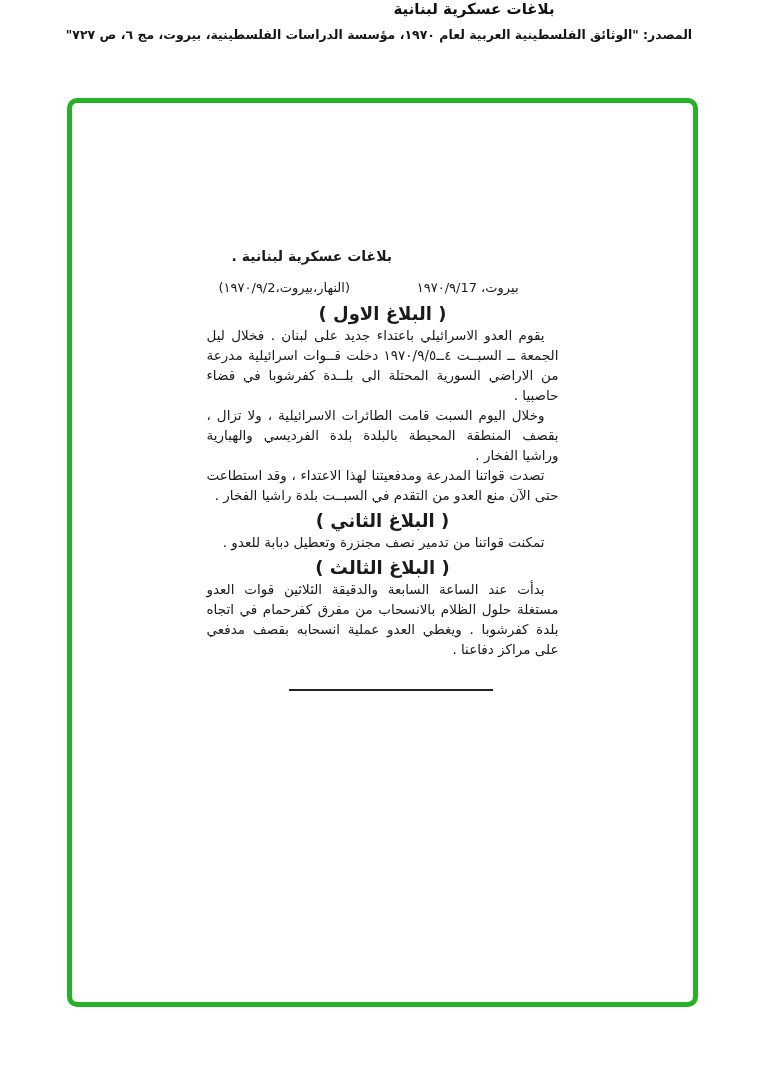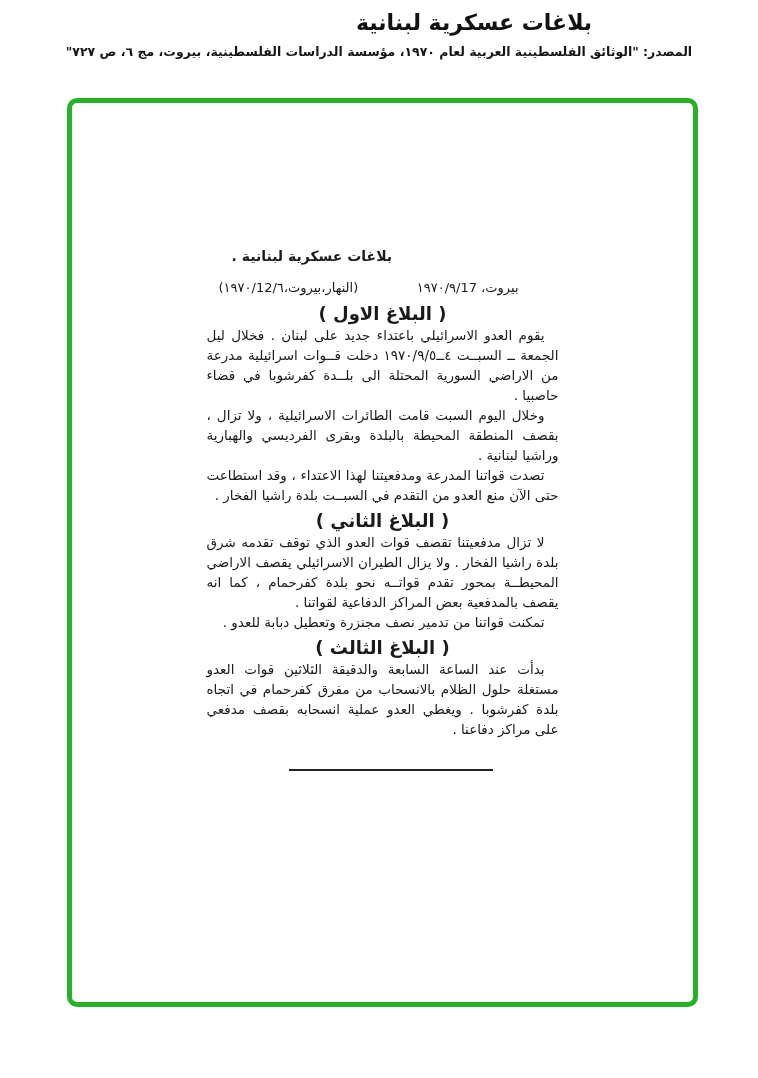--- a/index.html
+++ b/index.html
@@ -5,23 +5,22 @@
   * { margin: 0; padding: 0; box-sizing: border-box; }
   html, body {
     width: 758px; height: 1078px;
     background: #ffffff;
     overflow: hidden;
     font-family: "DejaVu Sans", sans-serif;
   }
   .top-header { direction: rtl; }
   .top-title {
     padding-left: 190px;          
-    padding-top: 10px;
     text-align: center;
-    font-size: 22px;
+    font-size: 15px;
     font-weight: bold;
     color: #111;
     letter-spacing: 0px;
   }
   .source-line {
     margin-top: 9px;
     text-align: center;
     font-size: 12.5px;
     font-weight: bold;
     color: #151515;
@@ -92,33 +91,32 @@
 
 <div class="scan-frame">
   <div class="document-page">
 
     <div class="doc-title">
       <span class="doc-title-inner">بلاغات عسكرية لبنانية .</span>
     </div>
 
     <div class="dateline">
       <span>بيروت، ١٩٧٠/٩/17</span>
-      <span>(النهار،بيروت،١٩٧٠/12/٦)</span>
+      <span>(النهار،بيروت،١٩٧٠/٩/2)</span>
     </div>
 
     <div>
       <div class="section-heading">( البلاغ الاول )</div>
       <p>يقوم العدو الاسرائيلي باعتداء جديد على لبنان . فخلال ليل الجمعة ــ السبــت ٤ــ١٩٧٠/٩/٥ دخلت قــوات اسرائيلية مدرعة من الاراضي السورية المحتلة الى بلــدة كفرشوبا في قضاء حاصبيا .</p>
-      <p>وخلال اليوم السبت قامت الطائرات الاسرائيلية ، ولا تزال ، بقصف المنطقة المحيطة بالبلدة وبقرى الفرديسي والهبارية وراشيا لبنانية .</p>
+      <p>وخلال اليوم السبت قامت الطائرات الاسرائيلية ، ولا تزال ، بقصف المنطقة المحيطة بالبلدة بلدة الفرديسي والهبارية وراشيا الفخار .</p>
       <p>تصدت قواتنا المدرعة ومدفعيتنا لهذا الاعتداء ، وقد استطاعت حتى الآن منع العدو من التقدم في السبــت بلدة راشيا الفخار .</p>
     </div>
 
     <div>
       <div class="section-heading">( البلاغ الثاني )</div>
-      <p>لا تزال مدفعيتنا تقصف قوات العدو الذي توقف تقدمه شرق بلدة راشيا الفخار . ولا يزال الطيران الاسرائيلي يقصف الاراضي المحيطــة بمحور تقدم قواتــه نحو بلدة كفرحمام ، كما انه يقصف بالمدفعية بعض المراكز الدفاعية لقواتنا .</p>
       <p>تمكنت قواتنا من تدمير نصف مجنزرة وتعطيل دبابة للعدو .</p>
     </div>
 
     <div>
       <div class="section-heading">( البلاغ الثالث )</div>
       <p>بدأت عند الساعة السابعة والدقيقة الثلاثين قوات العدو مستغلة حلول الظلام بالانسحاب من مفرق كفرحمام في اتجاه بلدة كفرشوبا . ويغطي العدو عملية انسحابه بقصف مدفعي على مراكز دفاعنا .</p>
     </div>
 
     <div class="divider"></div>
   </div>

